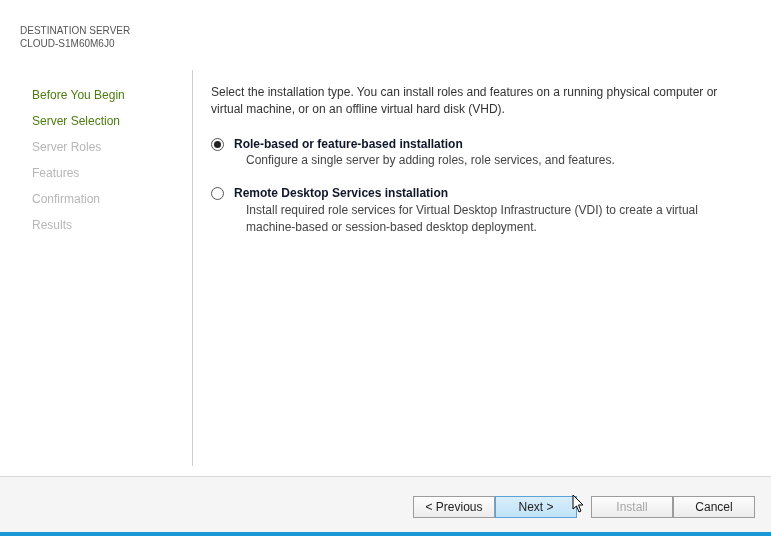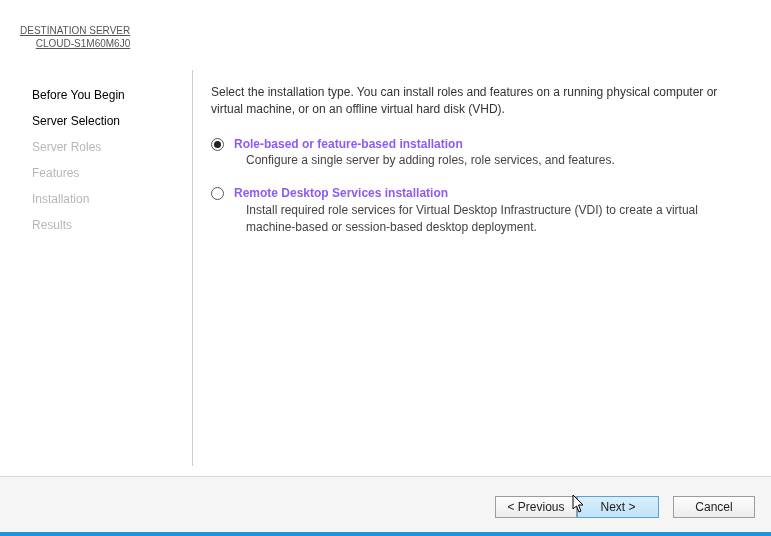--- a/index.html
+++ b/index.html
@@ -19,42 +19,41 @@
     align-items: flex-start;
     padding: 18px 20px 0 20px;
     height: 70px;
   }
   .title {
     color: #1a97d4;
     font-size: 28px;
     font-weight: 300;
   }
   .dest {
-    text-align: right;
+    text-align: left;
     color: #555;
     font-size: 10px;
     line-height: 1.3;
     padding-top: 6px;
-    text-decoration: underline;
   }
   .body {
     display: flex;
     padding: 0 12px 0 18px;
     height: 396px;
   }
   .sidebar {
     width: 175px;
     flex: none;
     padding-top: 12px;
     border-right: 1px solid #ccc;
   }
   .step {
     font-size: 12px;
     padding: 6px 14px;
-    color: #000000;
+    color: #4d7c0f;
     cursor: pointer;
   }
   .step.active {
     background: #1080c7;
     color: #fff;
   }
   .step.disabled {
     color: #b7b7b7;
     cursor: default;
   }
@@ -87,21 +86,21 @@
     content: "";
     position: absolute;
     width: 7px;
     height: 7px;
     background: #222;
     border-radius: 50%;
     top: 2px;
     left: 2px;
   }
   .opt-text { flex: 1; line-height: 1.4; }
-  .opt-title { font-weight: 600; color: #8b5cf6; }
+  .opt-title { font-weight: 600; color: #0f172a; }
   .opt-desc { color: #444; margin-left: 12px; }
   .footer {
     position: absolute;
     bottom: 0;
     left: 0;
     right: 0;
     height: 60px;
     border-top: 1px solid #d8d8d8;
     background: #f5f5f5;
     display: flex;
@@ -155,21 +154,21 @@
     <div>CLOUD-S1M60M6J0</div>
   </div>
 </div>
 
 <div class="body">
   <div class="sidebar">
     <div class="step">Before You Begin</div>
     <div class="step">Server Selection</div>
     <div class="step disabled">Server Roles</div>
     <div class="step disabled">Features</div>
-    <div class="step disabled">Installation</div>
+    <div class="step disabled">Confirmation</div>
     <div class="step disabled">Results</div>
   </div>
 
   <div class="content">
     <div class="intro">Select the installation type. You can install roles and features on a running physical computer or virtual machine, or on an offline virtual hard disk (VHD).</div>
 
     <div class="option">
       <div class="radio selected"></div>
       <div class="opt-text">
         <div class="opt-title">Role-based or feature-based installation</div>
@@ -184,19 +183,20 @@
         <div class="opt-desc">Install required role services for Virtual Desktop Infrastructure (VDI) to create a virtual machine-based or session-based desktop deployment.</div>
       </div>
     </div>
   </div>
 </div>
 
 <div class="footer">
   <div class="btn">&lt; Previous</div>
   <div class="btn hl">Next &gt;</div>
   <div class="gap"></div>
+  <div class="btn dis">Install</div>
   <div class="btn">Cancel</div>
   <div class="bluebar"></div>
 </div>
 
 <svg class="cursor" viewBox="0 0 14 20">
   <path d="M1 1 L1 15 L4.5 12 L7 18 L9 17 L6.5 11 L11 11 Z" fill="#fff" stroke="#000" stroke-width="1"></path>
 </svg>
 
 </body></html>

